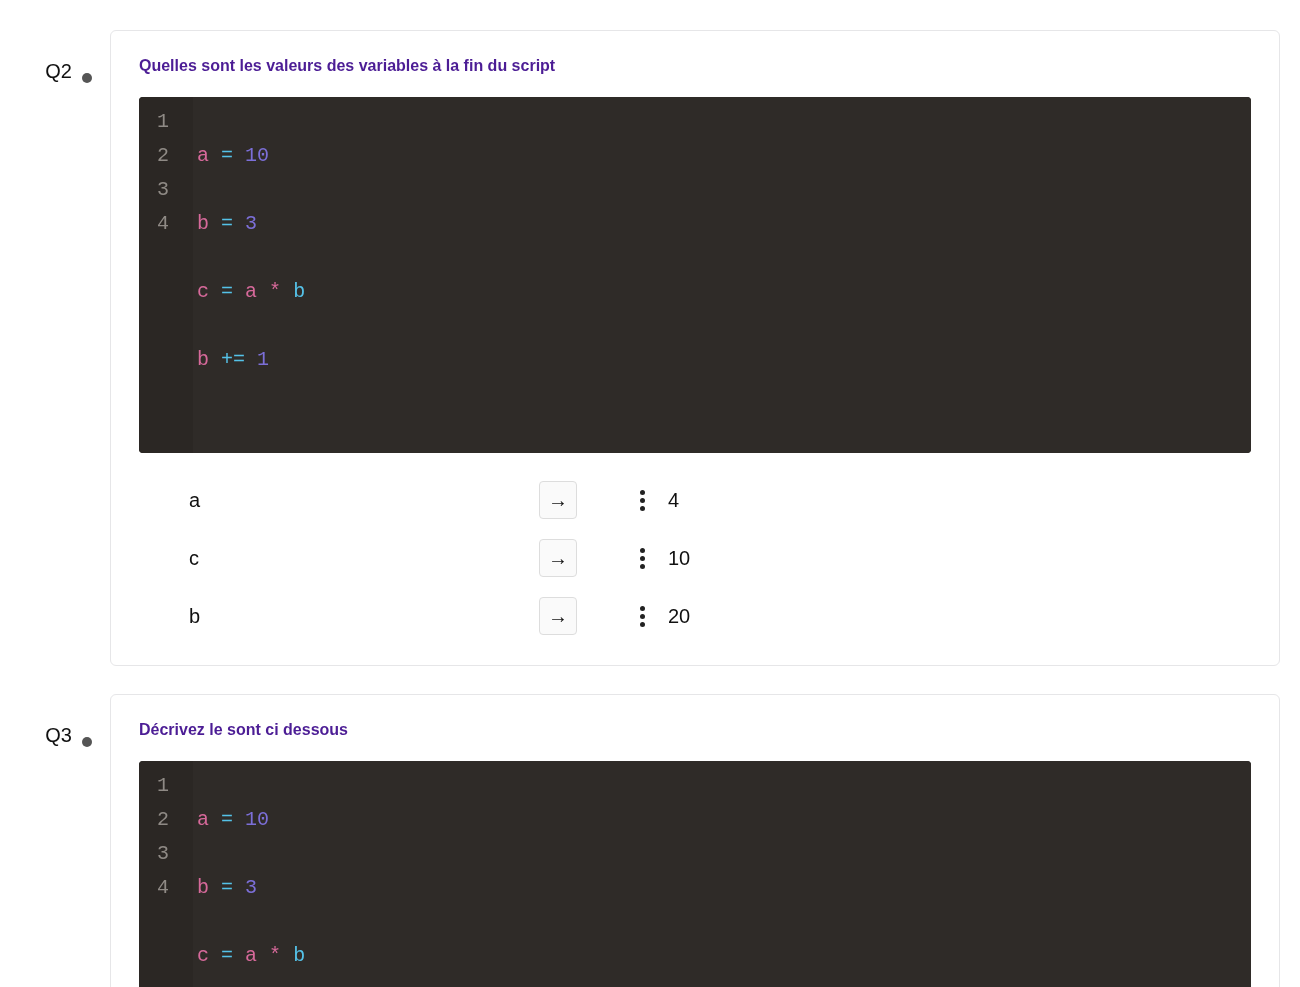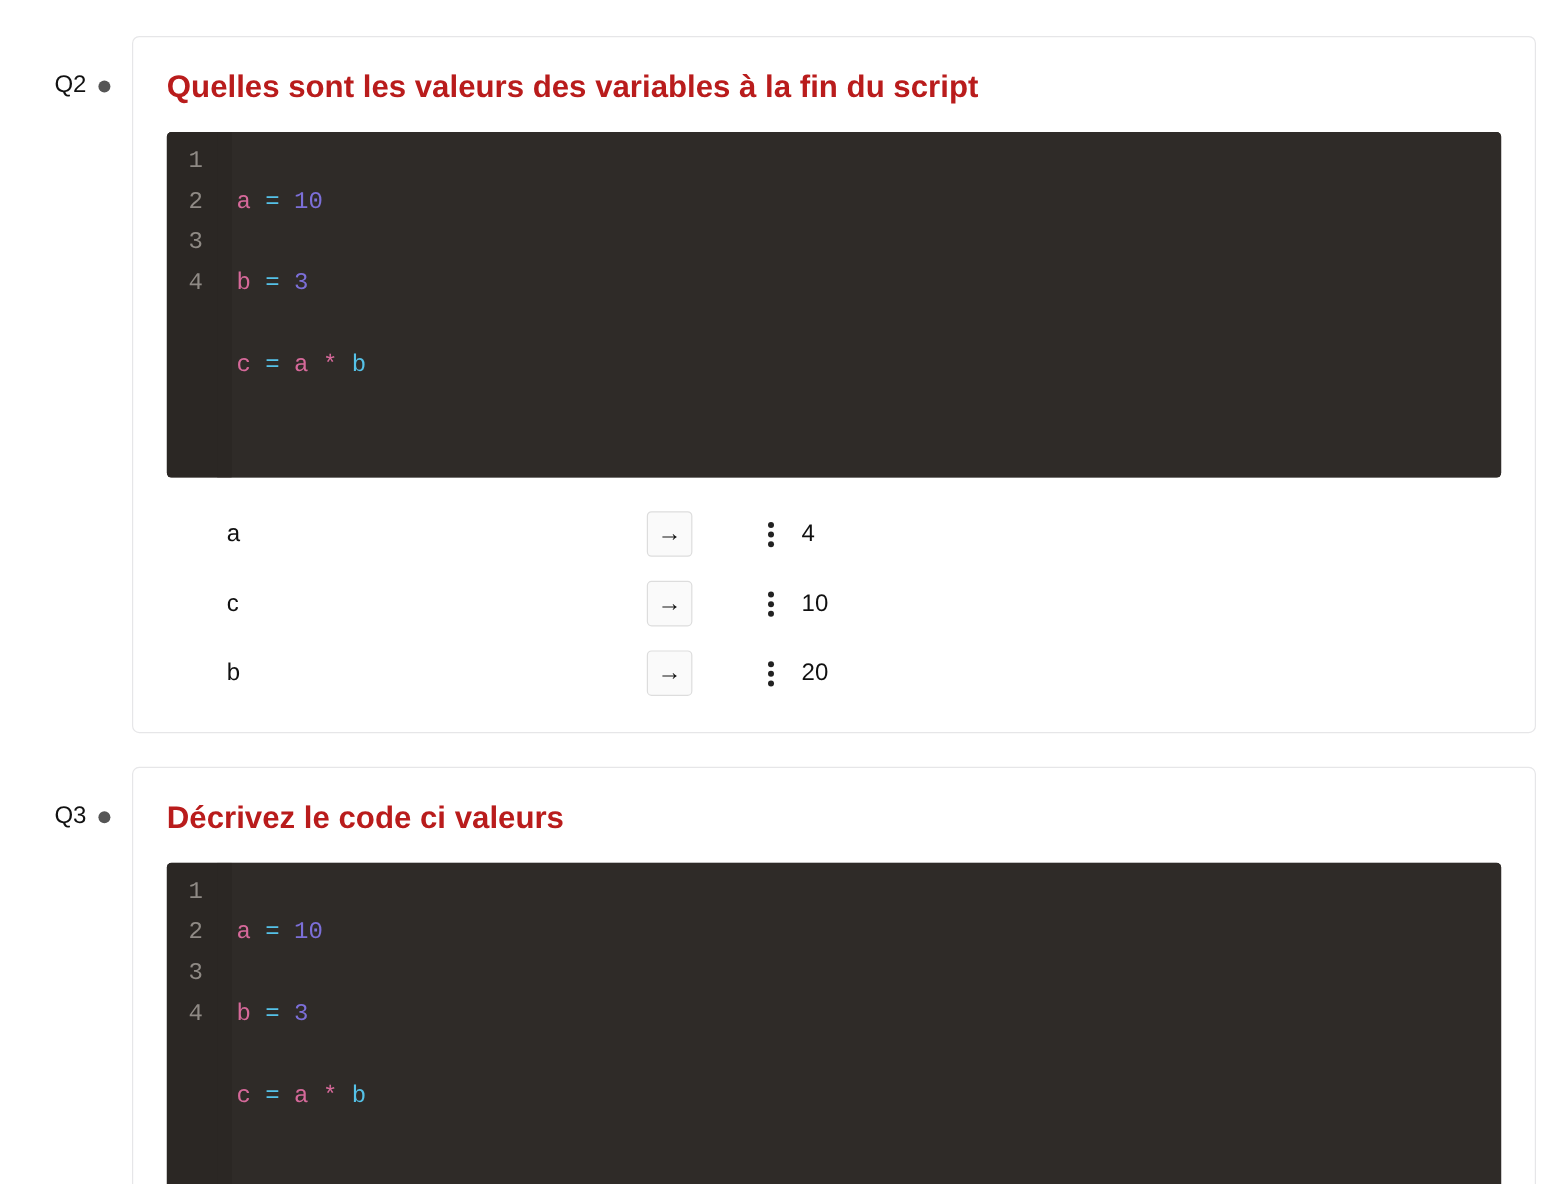--- a/index.html
+++ b/index.html
@@ -11,21 +11,21 @@
     padding: 30px 20px;
   }
   .question-row {
     display: flex;
     align-items: flex-start;
     margin-bottom: 28px;
   }
   .qlabel-wrap {
     width: 90px;
     display: flex;
-    align-items: center;
+    align-items: flex-end;
     justify-content: flex-end;
     padding-right: 18px;
     padding-top: 30px;
     gap: 10px;
   }
   .qlabel {
     font-size: 20px;
     font-weight: 400;
     color: #111;
   }
@@ -36,24 +36,24 @@
     background: #555;
   }
   .card {
     flex: 1;
     border: 1px solid #e6e6e8;
     border-radius: 6px;
     padding: 26px 28px 30px 28px;
     background: #fff;
   }
   .qtitle {
-    font-size: 26px;
+    font-size: 16px;
     font-weight: 700;
     margin-bottom: 22px;
-    color: #b91c1c;
+    color: #4c1d95;
   }
   .codeblock {
     background: #2b2724;
     border-radius: 4px;
     padding: 0;
     font-family: "SFMono-Regular", Consolas, "Liberation Mono", Menlo, monospace;
     font-size: 20px;
     line-height: 1.7;
     min-height: 210px;
     display: flex;
@@ -134,20 +134,21 @@
       <div class="gutter">
         <div>1</div>
         <div>2</div>
         <div>3</div>
         <div>4</div>
       </div>
       <div class="codelines">
 <div><span class="tok-var">a</span> <span class="tok-op">=</span> <span class="tok-num">10</span></div>
 <div><span class="tok-var">b</span> <span class="tok-op">=</span> <span class="tok-num">3</span></div>
 <div><span class="tok-var">c</span> <span class="tok-op">=</span> <span class="tok-var">a</span> <span class="tok-var" style="color:#d6699a">*</span> <span class="tok-op">b</span></div>
+<div><span class="tok-var">b</span> <span class="tok-op">+=</span> <span class="tok-num">1</span></div>
       </div>
     </div>
 
     <div class="match-area">
 
       <div class="match-row">
         <div class="match-left">a</div>
         <div class="arrow-btn">
             <span>→</span>
           </div>
@@ -188,21 +189,21 @@
   </div>
 </div>
 
 <div class="question-row">
   <div class="qlabel-wrap">
     <span class="qlabel">Q3</span>
     <span class="qdot"></span>
   </div>
 
   <div class="card">
-    <h2 class="qtitle">Décrivez le code ci valeurs</h2>
+    <h2 class="qtitle">Décrivez le sont ci dessous</h2>
 
     <div class="codeblock" style="min-height:200px;">
       <div class="gutter">
         <div>1</div>
         <div>2</div>
         <div>3</div>
         <div>4</div>
       </div>
       <div class="codelines">
 <div><span class="tok-var">a</span> <span class="tok-op">=</span> <span class="tok-num">10</span></div>

